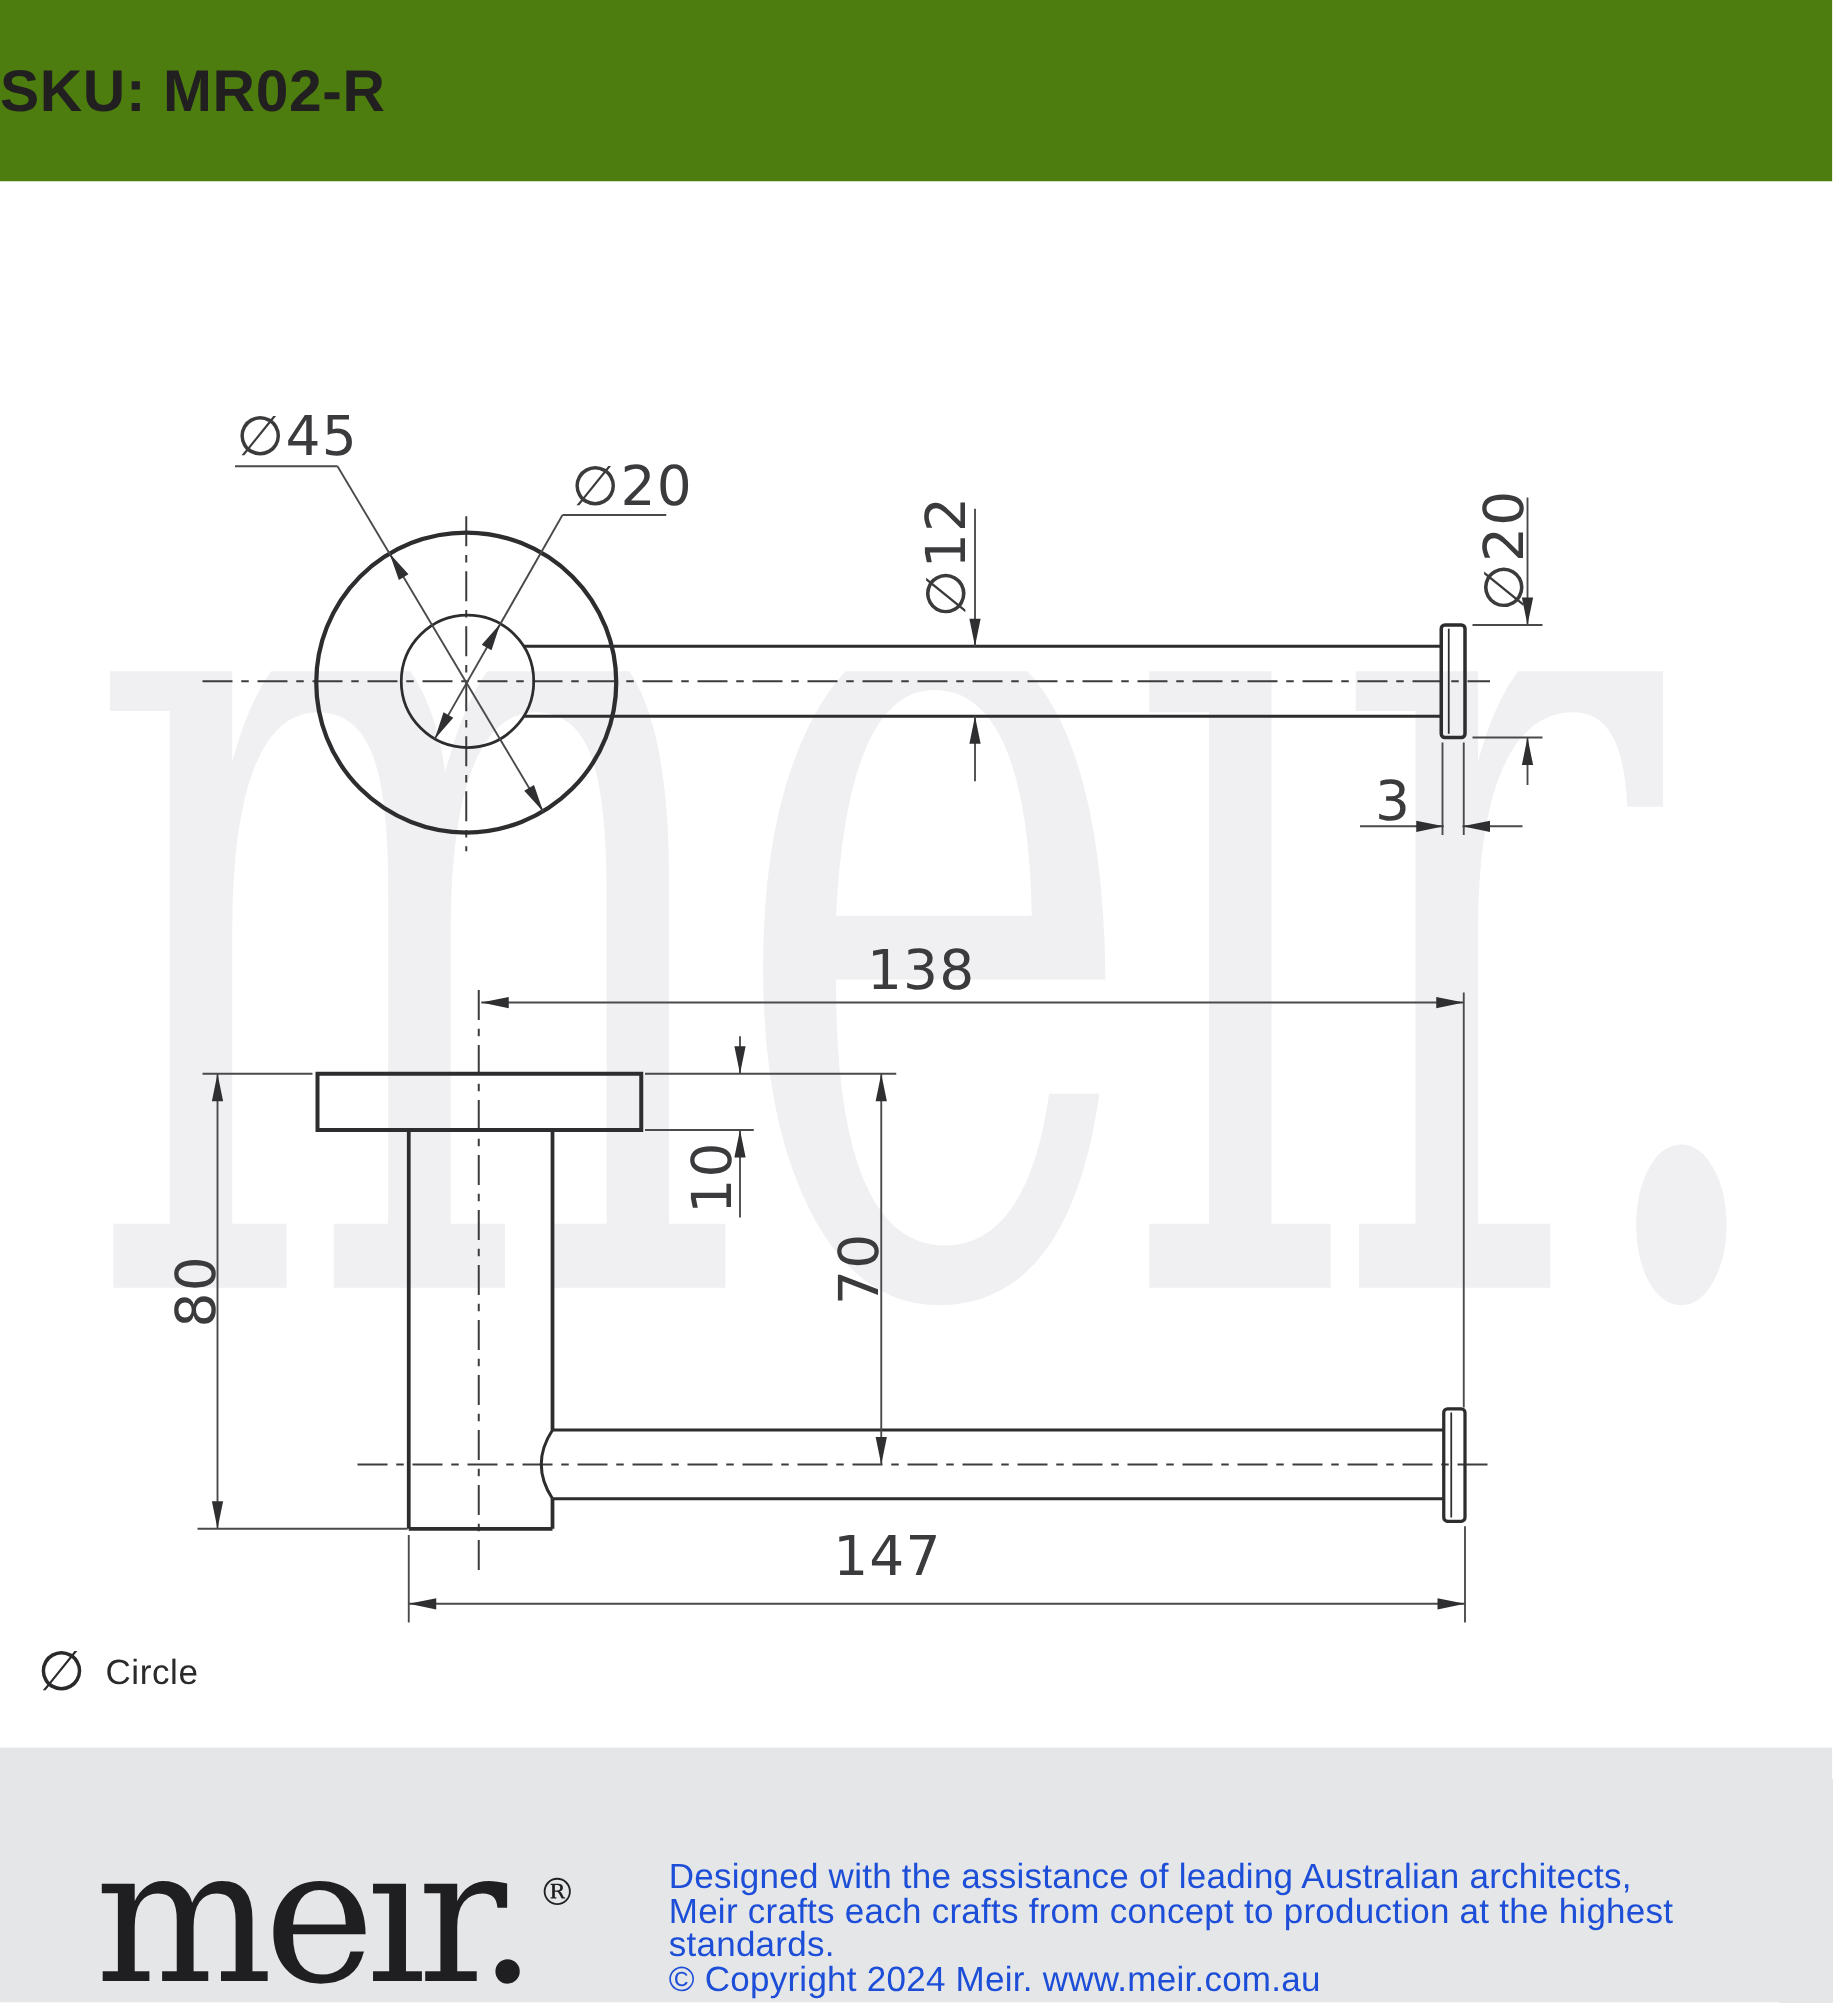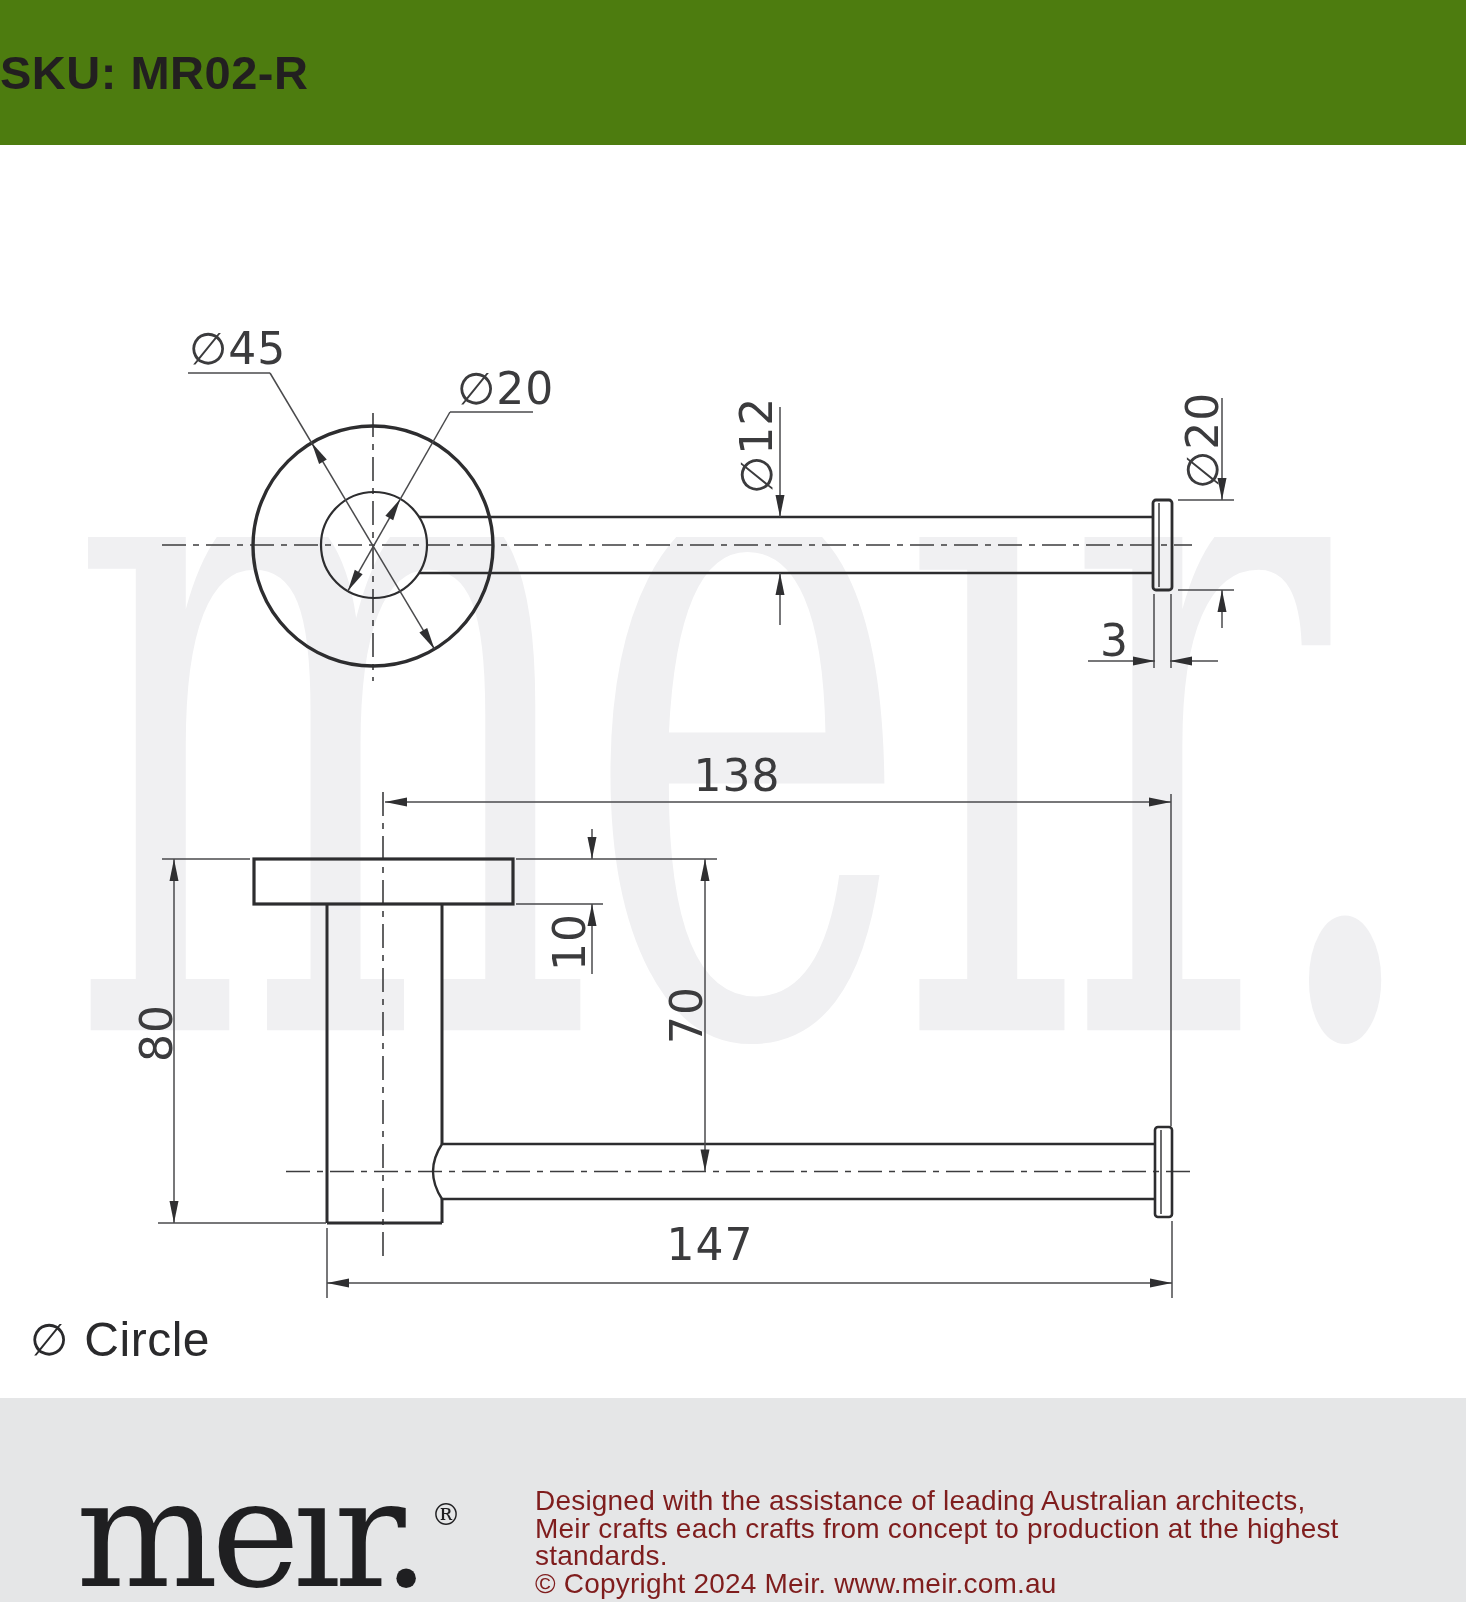--- a/index.html
+++ b/index.html
@@ -40,42 +40,42 @@
   .obj{stroke:#2d2d2f;fill:none;}
   .thin{stroke:#4a4a4c;stroke-width:1.5;fill:none;}
   .cl{stroke:#3c3c3e;stroke-width:1.6;fill:none;stroke-dasharray:24 7 6 7;}
   .arr{fill:#2f2f31;stroke:none;}
   
   .legend{
     position:absolute;left:30px;top:1312px;z-index:3;
     color:#2a2a2c;display:flex;align-items:center;
   }
   .legend .sym{font-family:"DejaVu Sans", sans-serif;font-size:44px;}
-  .legend .lab{font-family:"Liberation Sans", sans-serif;font-size:48px;margin-left:16px;letter-spacing:0.5px;}
+  .legend .lab{font-family:"Liberation Sans", sans-serif;font-size:28px;margin-left:16px;letter-spacing:0.5px;}
   
   .footer-bar{
     position:absolute;left:0;top:1398px;width:1466px;height:240px;
     background:#e5e6e7;z-index:4;
   }
   .logo{
     position:absolute;left:76px;top:52px;
     font-family:"DejaVu Serif", serif;
     font-size:150px;line-height:150px;
     letter-spacing:-7px;
     color:#1f1f21;white-space:nowrap;
   }
   .logo .reg{
     font-size:30px;letter-spacing:0;
     vertical-align:super;position:relative;top:-10px;left:8px;
   }
   .footer-text{
     position:absolute;left:535px;top:89px;
     font-family:"Liberation Sans", sans-serif;
     font-size:28px;line-height:27.5px;
-    color:#7f1d1d;letter-spacing:0.2px;
+    color:#1d4ed8;letter-spacing:0.2px;
   }
 </style>
 </head>
 <body>
 
 <div class="page">
 
   <div class="header-bar">
     <div class="sku">SKU: MR02-R</div>
   </div>

